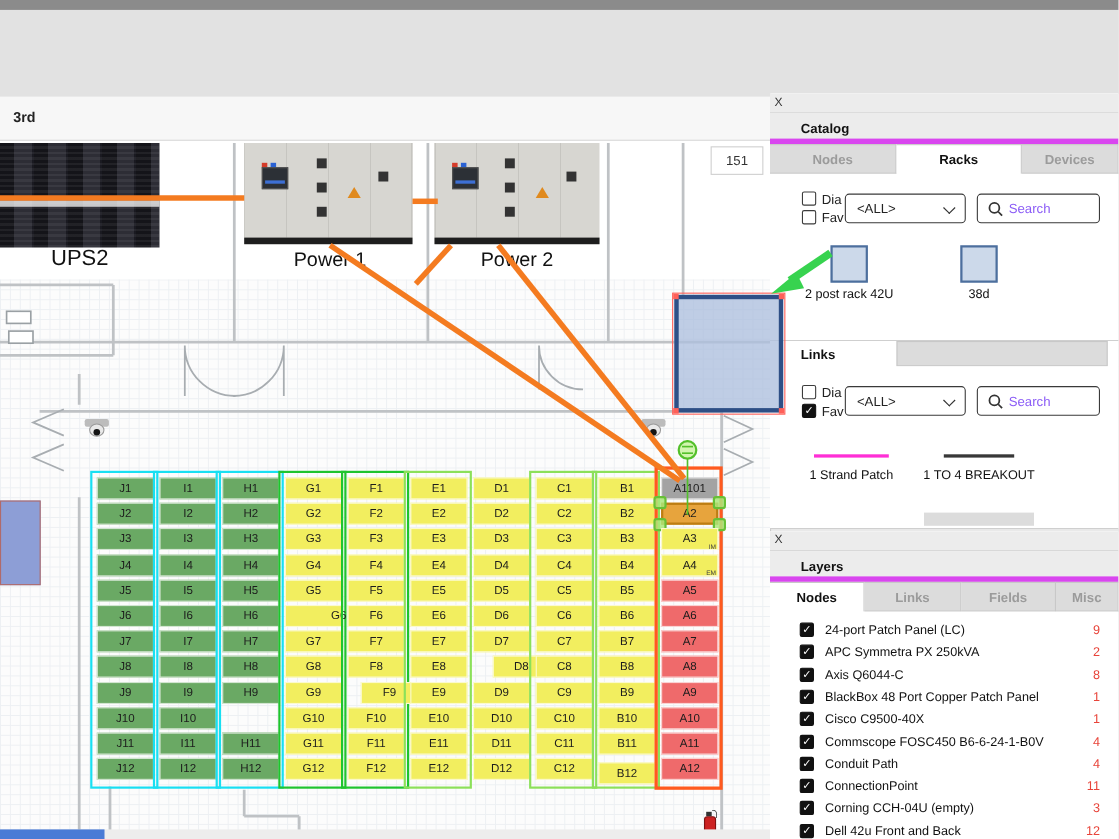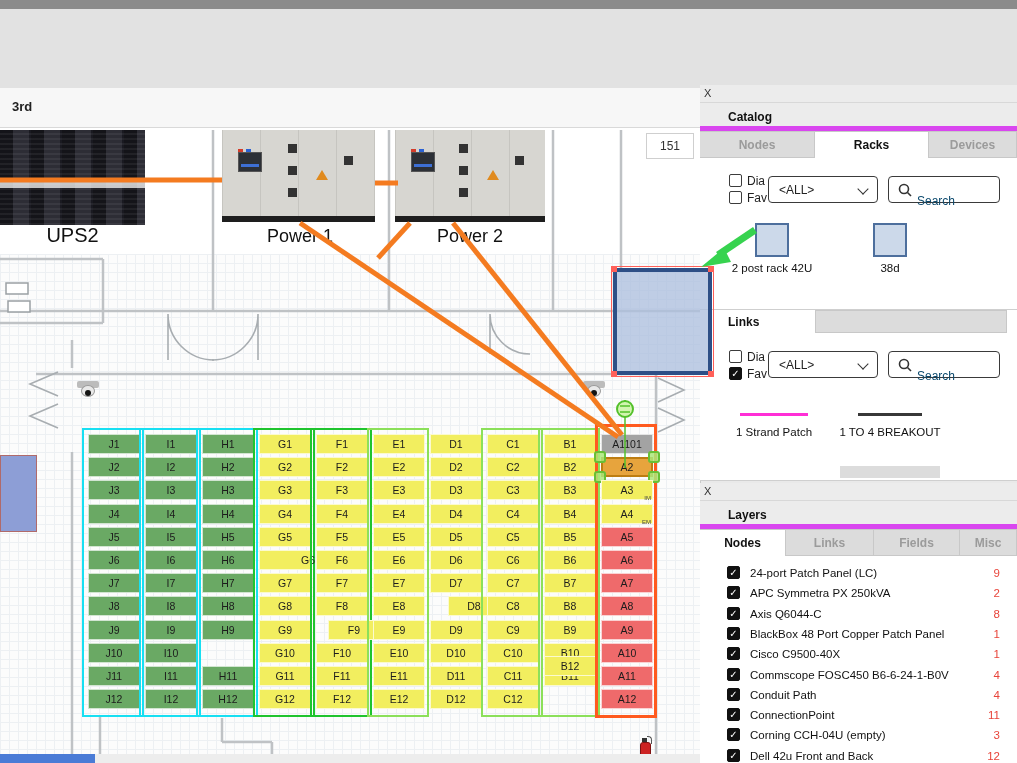--- a/index.html
+++ b/index.html
@@ -72,21 +72,21 @@
   .tab{position:absolute;top:0;height:27px;box-sizing:border-box;background:#dcdcdc;border:1px solid #c8c8c8;border-left:none;
     font-size:12px;font-weight:bold;color:#9b9b9b;text-align:center;line-height:26px;}
   .tab.active{background:#fff;color:#111;border-bottom:none;}
   .checkbox{position:absolute;width:13px;height:13px;box-sizing:border-box;border:1.5px solid #3c3c3c;border-radius:2px;background:#fff;}
   .checkbox.checked{background:#111;border-color:#111;color:#fff;font-size:10px;line-height:12px;text-align:center;}
   .ctl-label{position:absolute;font-size:12px;color:#222;}
   .dropdown{position:absolute;height:27px;box-sizing:border-box;border:1.3px solid #3a3a3a;border-radius:4px;background:#fff;}
   .dropdown .val{position:absolute;left:10px;top:6px;font-size:12px;color:#222;}
   .dropdown .chev{position:absolute;right:10px;top:8px;width:7px;height:7px;border-right:1.6px solid #333;border-bottom:1.6px solid #333;transform:rotate(45deg);}
   .searchbox{position:absolute;height:27px;box-sizing:border-box;border:1.3px solid #3a3a3a;border-radius:4px;background:#fff;}
-  .searchbox .txt{position:absolute;left:28px;top:6px;font-size:12px;color:#0c4a6e;margin-top:11px;}
+  .searchbox .txt{position:absolute;left:28px;top:6px;font-size:12px;color:#8b5cf6;}
   .rack-thumb{position:absolute;width:34px;height:34px;background:#ccd9ea;border:2px solid #4d6f9d;box-sizing:border-box;}
   .thumb-label{position:absolute;font-size:11.5px;color:#111;text-align:center;width:120px;}
   .link-item .line{position:absolute;height:3px;}
   .link-item .llabel{position:absolute;font-size:11.5px;color:#111;text-align:center;width:130px;}
   .hscroll{position:absolute;background:#dcdcdc;}
   .lrow-label{position:absolute;font-size:11.5px;color:#111;white-space:nowrap;}
   .lrow-count{position:absolute;font-size:11.5px;color:#e8443a;text-align:right;width:30px;}
   .graytab{position:absolute;background:#dcdcdc;border:1px solid #c8c8c8;box-sizing:border-box;}
 </style>
 </head>
@@ -237,21 +237,21 @@
       <div class="cell yellow" style="left: 544px; top: 457.2px; pointer-events: auto;">B2</div>
       <div class="cell yellow" style="left: 544px; top: 480.4px; pointer-events: auto;">B3</div>
       <div class="cell yellow" style="left: 544px; top: 503.6px; pointer-events: auto;">B4</div>
       <div class="cell yellow" style="left: 544px; top: 526.8px; pointer-events: auto;">B5</div>
       <div class="cell yellow" style="left: 544px; top: 550px; pointer-events: auto;">B6</div>
       <div class="cell yellow" style="left: 544px; top: 573.2px; pointer-events: auto;">B7</div>
       <div class="cell yellow" style="left: 544px; top: 596.4px; pointer-events: auto;">B8</div>
       <div class="cell yellow" style="left: 544px; top: 619.6px; pointer-events: auto;">B9</div>
       <div class="cell yellow" style="left: 544px; top: 642.8px; pointer-events: auto;">B10</div>
       <div class="cell yellow" style="left: 544px; top: 666px; pointer-events: auto;">B11</div>
-      <div class="cell yellow" style="left: 544px; top: 656px; pointer-events: auto;">B12</div>
+      <div class="cell yellow" style="left: 544px; top: 693px; pointer-events: auto;">B12</div>
       <div class="enclosure" style="left: 595px; top: 424px; width: 62px; height: 294px; border: 3px solid rgb(255, 90, 31);"></div>
       <div class="cell orange" style="left: 601px; top: 434px; pointer-events: auto;">A1101</div>
       <div class="cell selected" style="left: 601px; top: 457.2px; pointer-events: auto;">A2<div class="handle tl"></div><div class="handle tr"></div><div class="handle bl"></div><div class="handle br"></div></div>
       <div class="cell yellow" style="left: 601px; top: 480.4px; pointer-events: auto;">A3<span class="cell-tag">IM</span></div>
       <div class="cell yellow" style="left: 601px; top: 503.6px; pointer-events: auto;">A4<span class="cell-tag">EM</span></div>
       <div class="cell red" style="left: 601px; top: 526.8px; pointer-events: auto;">A5</div>
       <div class="cell red" style="left: 601px; top: 550px; pointer-events: auto;">A6</div>
       <div class="cell red" style="left: 601px; top: 573.2px; pointer-events: auto;">A7</div>
       <div class="cell red" style="left: 601px; top: 596.4px; pointer-events: auto;">A8</div>
       <div class="cell red" style="left: 601px; top: 619.6px; pointer-events: auto;">A9</div>

